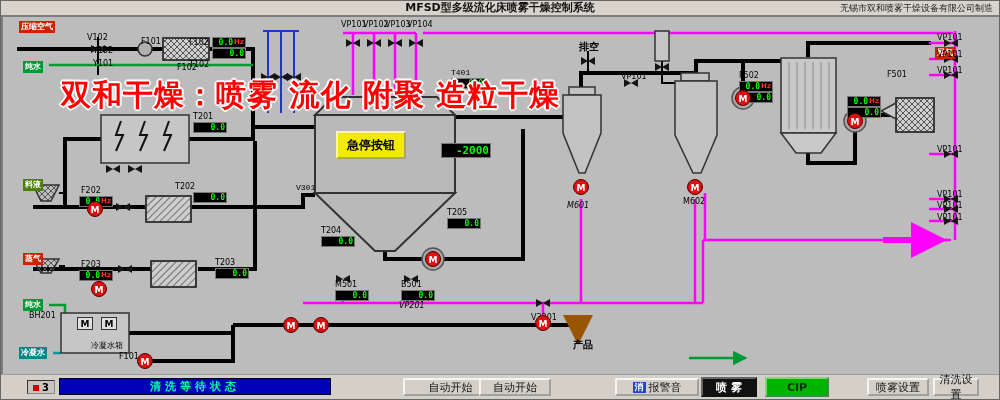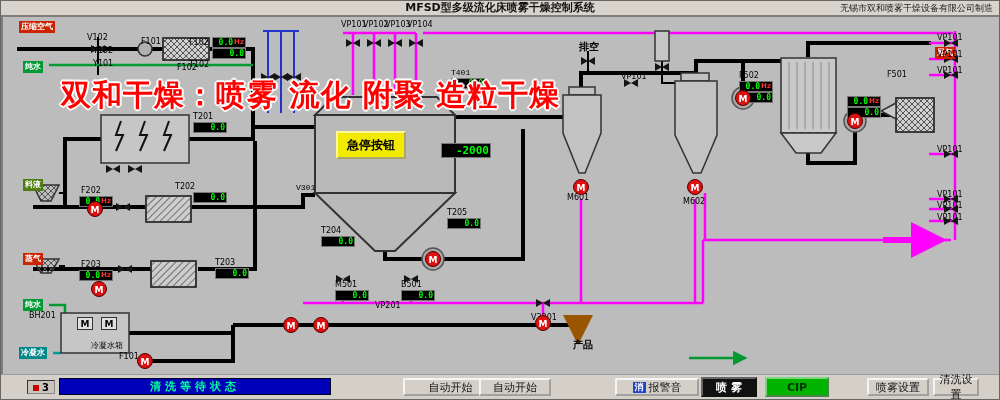--- a/index.html
+++ b/index.html
@@ -248,24 +248,24 @@
       <div class="eq-tag" style="left: 934px; top: 173px;">VP101</div>
       <div class="eq-tag" style="left: 934px; top: 184px;">VP101</div>
       <div class="eq-tag" style="left: 934px; top: 196px;">VP101</div>
       <div class="eq-tag" style="left: 293px; top: 166px; font-family: Liberation Mono, monospace;">V301</div>
       <div class="eq-tag" style="left: 172px; top: 165px;">T202</div>
       <div class="eq-tag" style="left: 78px; top: 169px;">F202</div>
       <div class="eq-tag" style="left: 212px; top: 241px;">T203</div>
       <div class="eq-tag" style="left: 78px; top: 243px;">F203</div>
       <div class="eq-tag" style="left: 318px; top: 209px;">T204</div>
       <div class="eq-tag" style="left: 444px; top: 191px;">T205</div>
-      <div class="eq-tag" style="left: 372px; top: 284px;">VP201</div>
+      <div class="eq-tag" style="left: 396px; top: 284px; font-style: italic;">VP201</div>
       <div class="eq-tag" style="left: 332px; top: 263px;">M501</div>
       <div class="eq-tag" style="left: 398px; top: 263px;">B501</div>
-      <div class="eq-tag" style="left: 564px; top: 176px;">M601</div>
+      <div class="eq-tag" style="left: 564px; top: 184px; font-style: italic;">M601</div>
       <div class="eq-tag" style="left: 680px; top: 180px;">M602</div>
       <div class="eq-tag" style="left: 528px; top: 296px;">V3201</div>
       <div class="eq-tag" style="left: 26px; top: 294px;">BH201</div>
       <div class="eq-tag" style="left: 88px; top: 324px;">冷凝水箱</div>
       <div class="eq-tag" style="left: 116px; top: 335px;">F101</div>
       <div class="eq-tag bold-tag" style="left: 570px; top: 322px;">产品</div>
       <div class="display" style="left: 209px; top: 20px; width: 30px;">
         <span class="dv">0.0</span>
         <span class="du">Hz</span>
       </div>

